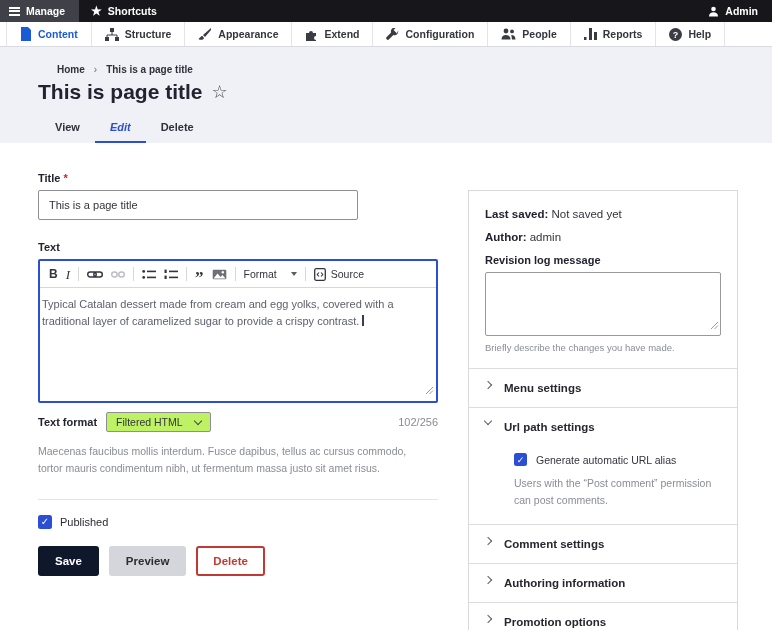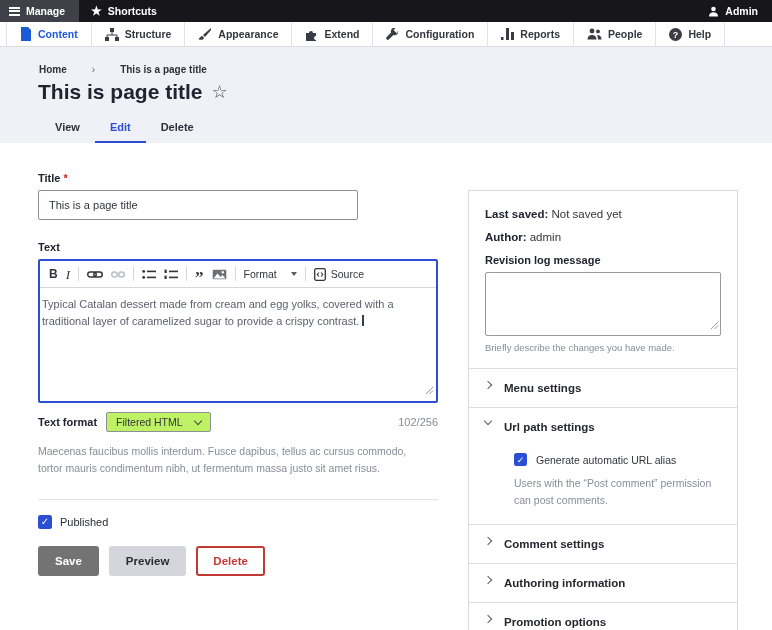--- a/index.html
+++ b/index.html
@@ -18,28 +18,28 @@
 
   
   .adminnav { position:absolute; top:22px; left:0; right:0; height:25px; background:#fff; border-bottom:1px solid #dadbe0; display:flex; align-items:stretch; padding-left:6px; }
   .nav-item { display:flex; align-items:center; gap:6px; padding:0 13px; border-right:1px solid #e4e4e8; font-size:10.5px; font-weight:600; color:#34353d; cursor:pointer; }
   .nav-item:first-child { border-left:1px solid #e4e4e8; }
   .nav-item.active { color:#1b5bd7;text-align:right; }
   .nav-item svg { display:block; }
 
   
   .pageheader { position:absolute; top:47px; left:0; right:0; height:96px; background:#f0f1f6; }
-  .breadcrumb { position:absolute; top:17px; left:39px; font-size:10px; font-weight:600; color:#2f3039; display:flex; gap:25px; align-items:center; }
+  .breadcrumb { position:absolute; top:17px; left:57px; font-size:10px; font-weight:600; color:#2f3039; display:flex; gap:9px; align-items:center; }
   .breadcrumb .sep { color:#6a6b73; font-weight:400; }
   .breadcrumb .crumb-current { font-weight:600; }
   .page-title { position:absolute; top:33px; left:38px; font-size:21px; font-weight:700; color:#222330; display:flex; align-items:center; gap:9px; }
   .flag-star { font-size:18px; font-weight:400; color:#4c4d55; cursor:pointer; }
   .tabs { position:absolute; bottom:0; left:40px; display:flex; }
   .tab { padding:9px 15px 8px; font-size:11px; font-weight:600; color:#2f3039; cursor:pointer; border-bottom:2px solid transparent; }
-  .tab.active { color:#2b4ed2; border-bottom-color:#2b4ed2; }
+  .tab.active { color:#2b4ed2; border-bottom-color:#2b4ed2;font-style:italic; }
 
   
   .main-col { position:absolute; top:143px; left:38px; width:400px; }
   .field-label { font-size:11px; font-weight:700; color:#222330; margin-top:29px; }
   .req { color:#d02222; margin-left:3px; }
   .title-input { margin-top:6px; width:320px; height:30px; border:1px solid #8e8f96; border-radius:2px; font-size:11px; color:#33343c; padding:0 10px; font-family:"Liberation Sans", sans-serif; background:#fff; }
   .text-label { margin-top:21px; }
 
   .editor { margin-top:6px; border:2px solid #2b4ed2; border-radius:2px; background:#fff; position:relative; }
   .ed-toolbar { height:27px; display:flex; align-items:center; padding:0 9px; gap:8px; border-bottom:1px solid #d6d7dc; }
@@ -63,21 +63,21 @@
 
   .field-desc { margin-top:11px; width:390px; font-size:10.5px; color:#898c97; line-height:1.65; }
   .hr { margin-top:21px; width:400px; height:1px; background:#e3e3e8; }
 
   .published-row { margin-top:15px; display:flex; align-items:center; gap:8px; }
   .checkbox { width:14px; height:14px; background:#2b4ed2; border-radius:2.5px; color:#fff; font-size:10px; display:flex; align-items:center; justify-content:center; cursor:pointer; }
   .checkbox-label { font-size:11px; color:#2b2c34; cursor:pointer; }
 
   .actions { margin-top:17px; display:flex; gap:10px; }
   .btn { font-family:"Liberation Sans", sans-serif; font-size:11.5px; font-weight:600; border-radius:3px; cursor:pointer; padding:9px 17px; border:none; }
-  .btn-save { background:#737373; color:#fff; }
+  .btn-save { background:#0f172a; color:#fff; }
   .btn-preview { background:#d5d6db; color:#2b2c34; }
   .btn-delete { background:#fff; color:#c23934; border:2px solid #c23934; padding:7px 15px; }
 
   
   .sidebar { position:absolute; top:190px; left:468px; width:270px; background:#fff; border:1px solid #d8d9de; }
   .sb-meta { padding:17px 16px 15px; }
   .meta-line { font-size:11.5px; color:#33343c; margin-bottom:11px; }
   .meta-line b { color:#222330; }
   .rev-label { font-size:11px; font-weight:700; color:#222330; margin-top:4px; }
   .rev-wrap { position:relative; margin-top:6px; }
@@ -145,35 +145,35 @@
       </svg>
     <span>Extend</span>
   </div>
   <div class="nav-item">
     <svg width="13" height="13" viewBox="0 0 13 13">
         <path d="M12 2.5 a3.5 3.5 0 0 1 -4.6 4.4 L3 11.3 a1.6 1.6 0 0 1 -2.3 -2.3 L5.1 4.6 A3.5 3.5 0 0 1 9.5 0 L7.6 2 l3.4 3.4 Z" fill="#3a3b43"></path>
       </svg>
     <span>Configuration</span>
   </div>
   <div class="nav-item">
-    <svg width="13" height="12" viewBox="0 0 13 12">
-        <rect x="0" y="9" width="2.5" height="3" fill="#3a3b43"></rect>
-        <rect x="5" y="0" width="3" height="12" fill="#3a3b43"></rect>
-        <rect x="10" y="4" width="3" height="8" fill="#3a3b43"></rect>
-      </svg>
-    <span>Reports</span>
-  </div>
-  <div class="nav-item">
     <svg width="15" height="12" viewBox="0 0 15 12">
         <circle cx="5" cy="3" r="2.4" fill="#3a3b43"></circle>
         <path d="M0.5 11.5 c0-3 2-4.4 4.5-4.4 s4.5 1.4 4.5 4.4 Z" fill="#3a3b43"></path>
         <circle cx="11" cy="3.4" r="1.9" fill="#3a3b43"></circle>
         <path d="M10.3 7 c2.5 0 4.2 1.3 4.2 4.5 h-3.5" fill="#3a3b43"></path>
       </svg>
     <span>People</span>
+  </div>
+  <div class="nav-item">
+    <svg width="13" height="12" viewBox="0 0 13 12">
+        <rect x="0" y="9" width="2.5" height="3" fill="#3a3b43"></rect>
+        <rect x="5" y="0" width="3" height="12" fill="#3a3b43"></rect>
+        <rect x="10" y="4" width="3" height="8" fill="#3a3b43"></rect>
+      </svg>
+    <span>Reports</span>
   </div>
   <div class="nav-item">
     <svg width="13" height="13" viewBox="0 0 13 13">
         <circle cx="6.5" cy="6.5" r="6.5" fill="#3a3b43"></circle>
         <text x="6.5" y="9.5" text-anchor="middle" font-size="9" font-weight="bold" fill="#fff" font-family="Liberation Sans, sans-serif">?</text>
       </svg>
     <span>Help</span>
   </div>
 </div>
 

